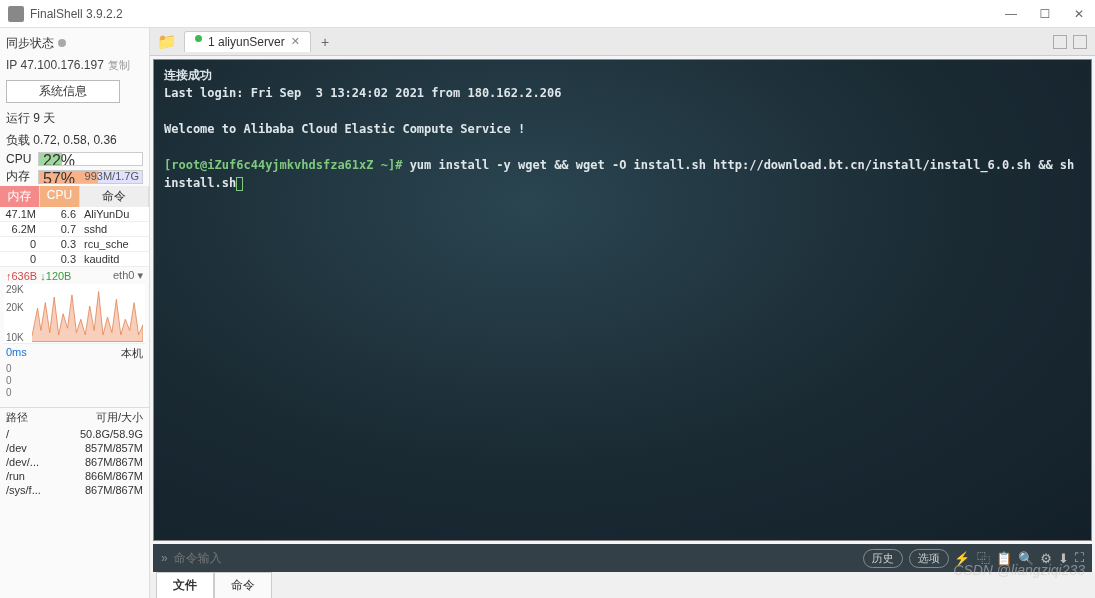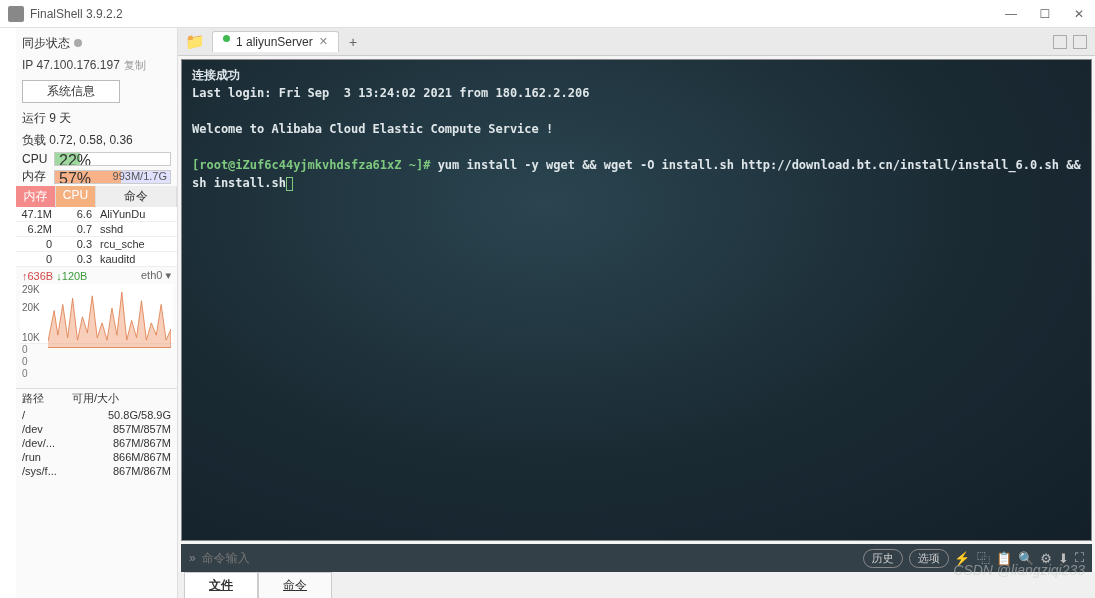--- a/index.html
+++ b/index.html
@@ -8,26 +8,26 @@
 
 .titlebar { height: 28px; background: #fff; border-bottom: 1px solid #e0e0e0; display: flex; align-items: center; padding: 0 8px; }
 .titlebar .app-icon { width: 16px; height: 16px; background: #888; border-radius: 2px; margin-right: 6px; }
 .titlebar .title { flex: 1; color: #555; font-size: 12px; }
 .titlebar .win-btns { display: flex; gap: 18px; color: #666; }
 .titlebar .win-btn { width: 16px; text-align: center; cursor: default; }
 
 .layout { display: flex; height: calc(100% - 28px); }
 
 
-.sidebar { width: 162px; background: #fafafa; border-right: 1px solid #ddd; padding: 4px 0; font-size: 12px; color: #333; overflow: hidden; margin-left: 16px; }
+.sidebar { width: 150px; background: #fafafa; border-right: 1px solid #ddd; padding: 4px 0; font-size: 12px; color: #333; overflow: hidden; }
 .sidebar .row { display: flex; align-items: center; padding: 2px 6px; line-height: 18px; }
 .sidebar .sync-dot { width: 8px; height: 8px; background: #aaa; border-radius: 50%; margin-left: 4px; }
 .sidebar .ip { color: #444; }
 .sidebar .copy-btn { color: #999; font-size: 11px; margin-left: 4px; }
-.sidebar .sysinfo-btn { border: 1px solid #bbb; background: #fff; padding: 2px 24px; margin: 4px 6px; display: inline-block; cursor: pointer; }
+.sidebar .sysinfo-btn { border: 1px solid #bbb; background: #fff; padding: 2px 32px; margin: 4px 6px; display: inline-block; cursor: pointer; }
 .sidebar .stat-row { display: flex; align-items: center; padding: 1px 6px; }
 .sidebar .stat-row .lab { width: 30px; }
 .sidebar .bar { height: 14px; border: 1px solid #ccc; background: #fff; position: relative; flex: 1; margin-left: 2px; overflow: hidden; }
 .sidebar .bar .fill { position: absolute; left: 0; top: 0; bottom: 0; }
 .sidebar .bar .txt { position: absolute; left: 4px; top: -1px; font-size: 16px; color: #333; }
 .sidebar .bar .txt2 { position: absolute; right: 3px; top: -1px; font-size: 11px; color: #555; }
 .cpu-fill { background: #9fd99f; }
 .mem-fill1 { background: #f7b28a; }
 .mem-fill2 { background: #e0e0ff; }
 
@@ -51,21 +51,21 @@
 .chart .ylab { position: absolute; left: 2px; font-size: 10px; color: #666; }
 .spark { position: absolute; left: 28px; right: 2px; top: 2px; bottom: 2px; }
 
 .lat-row { display: flex; padding: 2px 6px; font-size: 11px; color:#1773d4; }
 .lat-row .host { margin-left: auto; color:#333; }
 .tiny-chart { height: 40px; margin: 0 6px; position:relative; }
 .tiny-chart .yl { position:absolute; left:0; font-size:10px; color:#777; }
 
 .disk-head { display:flex; padding:2px 6px; font-size:11px; border-top:1px solid #ddd; margin-top:4px; }
 .disk-head .dh1 { flex:0 0 50px; }
-.disk-head .dh2 { flex:1; }
+.disk-head .dh2 { flex:1; text-align:right; }
 .disk-row { display:flex; padding:1px 6px; font-size:11px; }
 .disk-row .d1 { flex:0 0 50px; overflow:hidden; white-space:nowrap; }
 .disk-row .d2 { flex:1; text-align:right; }
 
 
 .main { flex: 1; display: flex; flex-direction: column; background: #f5f5f5; }
 .tabbar { height: 28px; display: flex; align-items: center; background: #eaeaea; border-bottom: 1px solid #ccc; padding-left: 4px; }
 .folder-icon { width: 26px; height: 20px; display:flex; align-items:center; justify-content:center; color:#4da0e0; font-size:16px; }
 .tab { display: flex; align-items: flex-start; background: #fff; border: 1px solid #ccc; border-bottom: none; padding: 3px 10px; margin-left: 4px; border-radius: 3px 3px 0 0; gap: 6px; }
 .tab .dot { width: 7px; height: 7px; background: #3fb950; border-radius: 50%; }
@@ -79,21 +79,21 @@
 .terminal .cursor { display:inline-block; width:7px; height:14px; border:1px solid #7fc97f; vertical-align:middle; }
 
 .cmd-bar { height: 28px; background: rgba(30,44,52,0.9); margin: 0 3px; display: flex; align-items: center; padding: 0 8px; gap: 6px; color:#ccc; }
 .cmd-bar .chev { color: #888; }
 .cmd-bar input { flex: 1; background: transparent; border: none; color: #ccc; font-size: 12px; outline: none; }
 .cmd-bar .pill { border: 1px solid #888; border-radius: 10px; padding: 1px 8px; font-size: 11px; color: #ccc; }
 .cmd-bar .bolt { color: #8de06a; }
 .cmd-bar .ico { color: #bbb; font-size: 13px; }
 
 .bottom-tabs { height: 26px; display: flex; align-items: flex-end; background: #f0f0f0; padding-left: 6px; gap: 0; }
-.bottom-tabs .btab { padding: 4px 24px; border: 1px solid #ccc; background: #fafafa; border-bottom:none; font-size:12px;text-decoration:underline; }
+.bottom-tabs .btab { padding: 4px 16px; border: 1px solid #ccc; background: #fafafa; border-bottom:none; font-size:12px; }
 .bottom-tabs .btab.active { background: #fff; font-weight: bold; }
 
 .watermark { position: absolute; right: 10px; bottom: 20px; color: rgba(200,200,200,0.55); font-size: 14px; font-style: italic; pointer-events:none; }
 </style>
 </head>
 <body>
 
 <div class="titlebar">
   <div class="app-icon"></div>
   <div class="title">FinalShell 3.9.2.2</div>
@@ -171,20 +171,24 @@
     </div>
     <div class="chart">
       <span class="ylab" style="top:0">29K</span>
       <span class="ylab" style="top:18px">20K</span>
       <span class="ylab" style="top:48px">10K</span>
       <svg class="spark" viewBox="0 0 100 50" preserveAspectRatio="none">
         <polyline fill="rgba(240,160,120,0.5)" stroke="#e08050" stroke-width="0.7" points="0,45 5,20 8,40 12,15 16,42 20,10 24,44 28,25 32,38 36,8 40,42 44,30 48,44 52,18 56,40 60,5 64,44 68,28 72,42 76,12 80,44 84,30 88,40 92,15 96,44 100,35 100,50 0,50"></polyline>
       </svg>
     </div>
 
+    <div class="lat-row">
+      <span>0ms</span>
+      <span class="host">本机</span>
+    </div>
     <div class="tiny-chart">
       <span class="yl" style="top:0">0</span>
       <span class="yl" style="top:12px">0</span>
       <span class="yl" style="top:24px">0</span>
     </div>
 
     <div class="disk-head">
       <span class="dh1">路径</span>
       <span class="dh2">可用/大小</span>
     </div>

